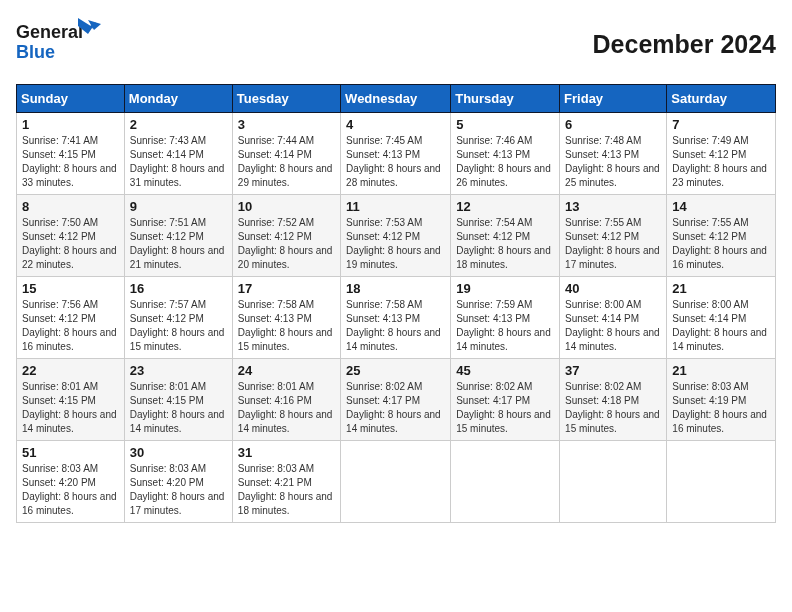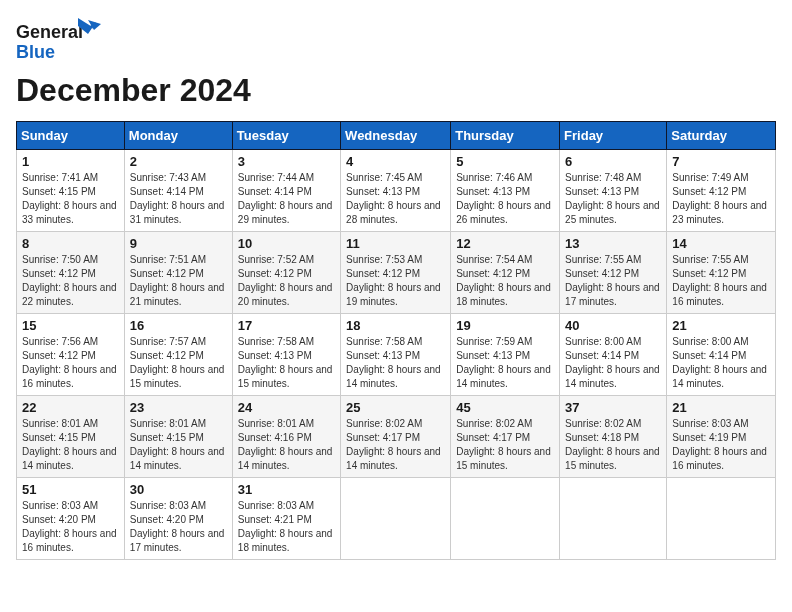--- a/index.html
+++ b/index.html
@@ -6,33 +6,32 @@
     body {
       font-family: Arial, sans-serif;
       background: #fff;
       width: 792px;
       min-height: 612px;
       padding: 16px;
     }
     .header {
       display: flex;
       justify-content: space-between;
-      align-items: flex-start;
+      align-items: center;
       margin-bottom: 12px;
-      flex-direction: column;
     }
     .logo-wrapper {
       position: relative;
       width: 90px;
     }
     .title-block {
       text-align: right;
     }
     .month-title {
-      font-size: 32px;
+      font-size: 25px;
       font-weight: bold;
       color: #1a1a1a;
     }
     .location {
       font-size: 14px;
       color: #555;
       margin-top: 2px;
     }
     .calendar {
       width: 100%;

